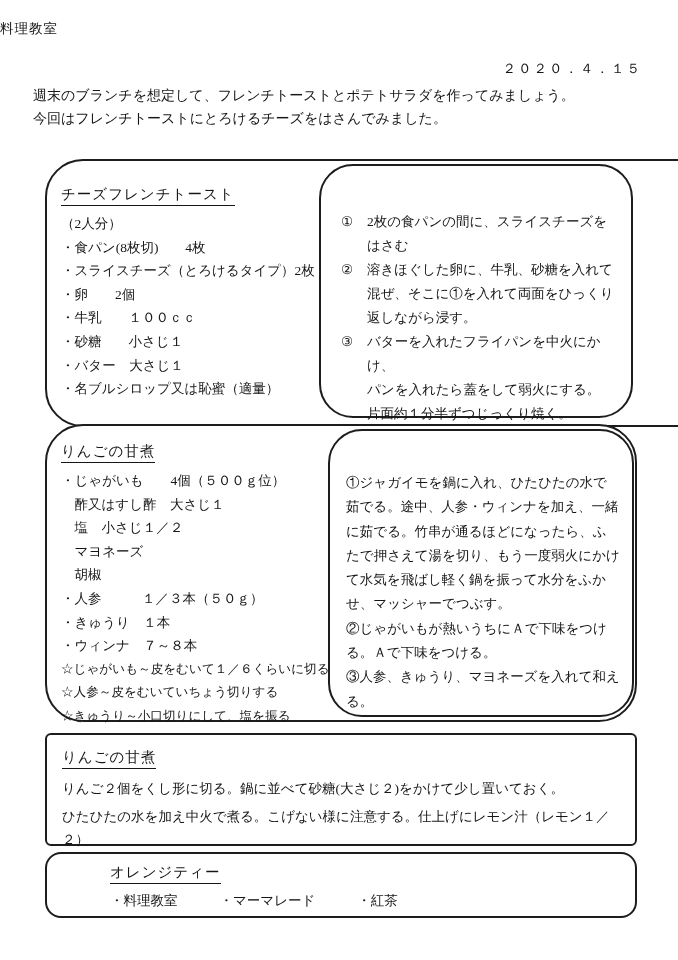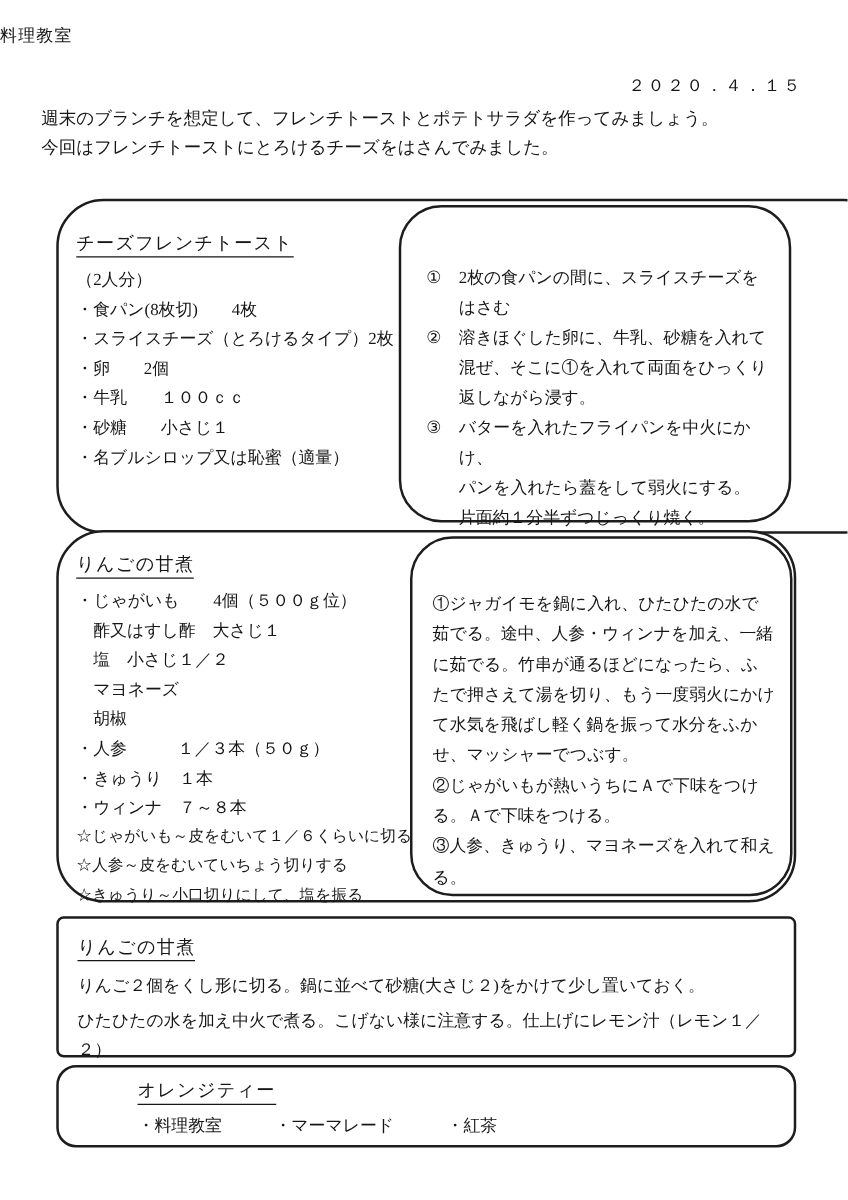--- a/index.html
+++ b/index.html
@@ -75,20 +75,21 @@
   <div class="box" id="box1">
     <div class="col-left">
       <span class="sec-title">チーズフレンチトースト</span>
       <ul class="ing-list">
         <li>（2人分）</li>
         <li>・食パン(8枚切)　　4枚</li>
         <li>・スライスチーズ（とろけるタイプ）2枚</li>
         <li>・卵　　2個</li>
         <li>・牛乳　　１００ｃｃ</li>
         <li>・砂糖　　小さじ１</li>
+        <li>・バター　大さじ１</li>
         <li>・名ブルシロップ又は恥蜜（適量）</li>
       </ul>
     </div>
     <div class="box" id="box1-inner" style="position:absolute;">
       <div class="steps">
         <div class="step-row">
           <span class="step-marker">①</span>
           <span class="step-body">2枚の食パンの間に、スライスチーズをはさむ</span>
         </div>
         <div class="step-row">

